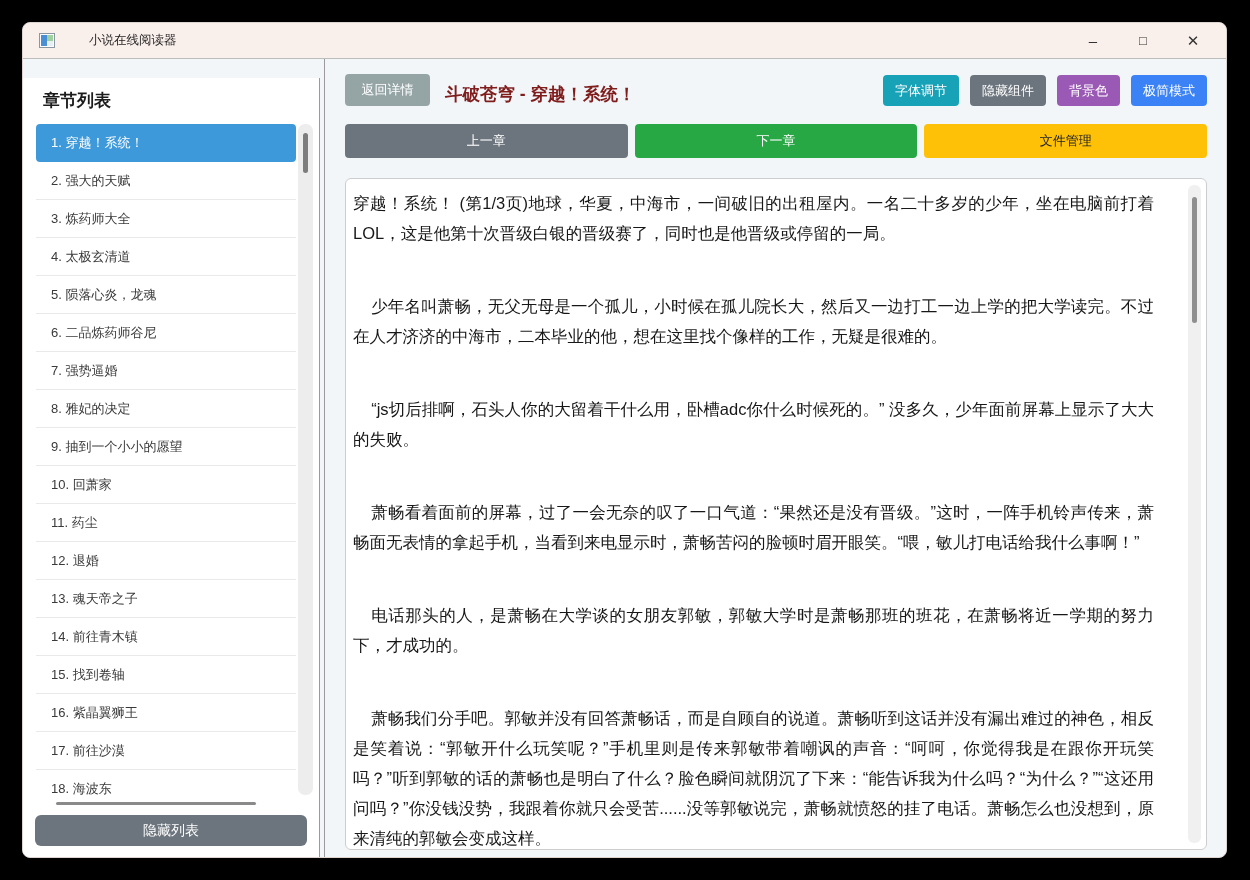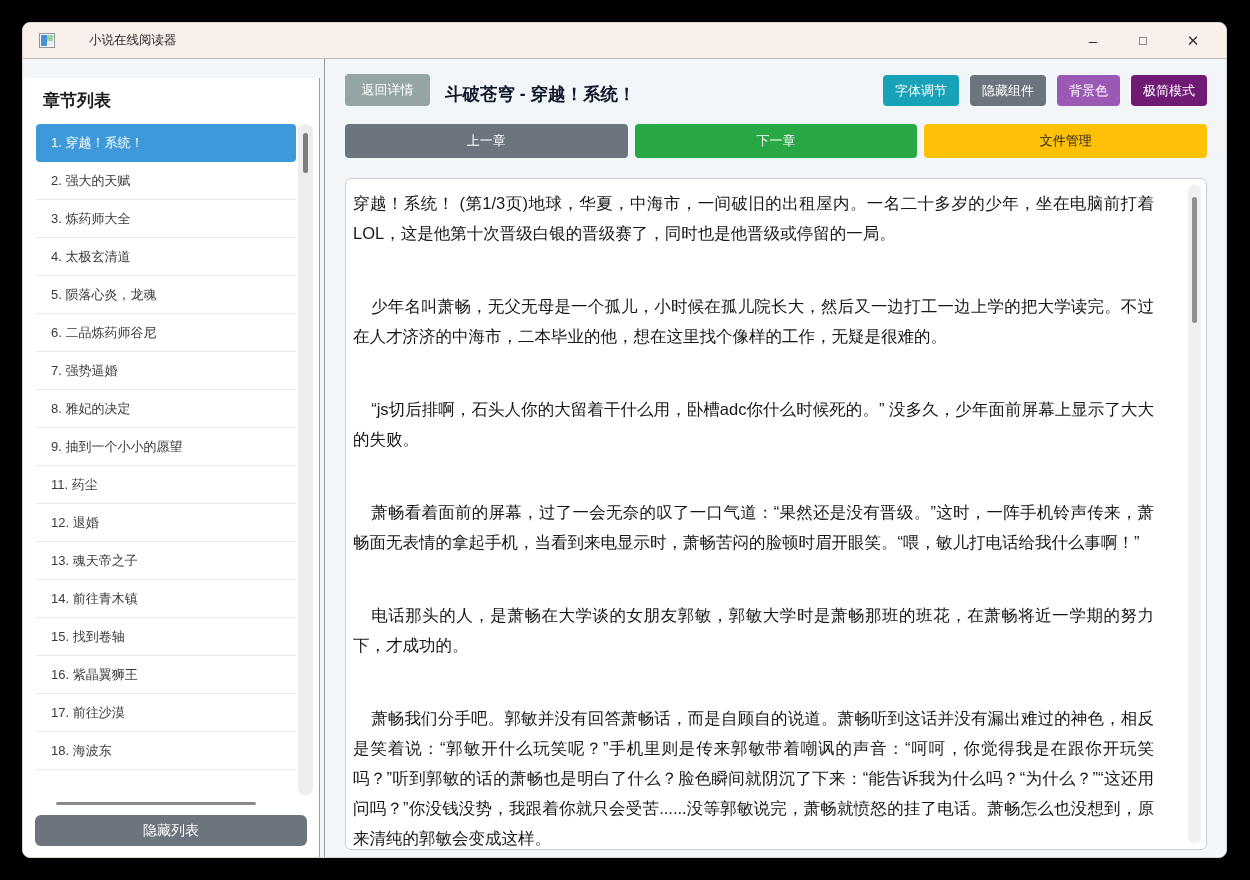--- a/index.html
+++ b/index.html
@@ -35,21 +35,21 @@
   .hscroll .thumb { position:absolute; left:20px; top:5px; width:200px; height:3px; background:#8a8a8a; border-radius:2px; }
   .hide-btn { margin:6px 12px 12px 12px; height:31px; background:#6c757d; color:#fff;
               border:none; border-radius:6px; font-size:14px; font-family:inherit; cursor:default; }
 
   
   .content { flex:1; border-left:1px solid #9a9a9a; margin-left:4px;
              padding:15px 19px 8px 20px; display:flex; flex-direction:column; }
   .content-header { display:flex; align-items:flex-end; height:32px; flex:0 0 auto; }
   .back-btn { width:85px; height:32px; background:#95a5a6; color:#fff; border:none; border-radius:4px;
               font-size:13px; font-family:inherit; cursor:default; }
-  .book-title { margin-left:15px; font-size:17.5px; font-weight:bold; color:#0f172a;margin-top:20px; }
+  .book-title { margin-left:15px; font-size:17.5px; font-weight:bold; color:#7f1d1d;margin-top:20px; }
   .tools { margin-left:auto; display:flex; gap:11px; }
   .tool-btn { height:31px; padding:0 12px; border:none; border-radius:4px; color:#fff;
               font-size:13px; font-family:inherit; cursor:default; }
   .nav-row { display:flex; gap:7px; margin-top:18px; flex:0 0 auto; }
   .nav-btn { flex:1; height:34px; border:none; border-radius:4px; color:#fff;
              font-size:13px; font-family:inherit; cursor:default; }
   .nav-btn.file { color:#212529; }
 
   .reader { margin-top:20px; flex:1; background:#fff; border:1px solid #cdcdcd; border-radius:6px;
             position:relative; overflow:hidden; padding:9px 52px 9px 7px; }
@@ -90,20 +90,21 @@
         <div class="chapter-list">
             <div class="chapter-item selected">1. 穿越！系统！</div>
             <div class="chapter-item">2. 强大的天赋</div>
             <div class="chapter-item">3. 炼药师大全</div>
             <div class="chapter-item">4. 太极玄清道</div>
             <div class="chapter-item">5. 陨落心炎，龙魂</div>
             <div class="chapter-item">6. 二品炼药师谷尼</div>
             <div class="chapter-item">7. 强势逼婚</div>
             <div class="chapter-item">8. 雅妃的决定</div>
             <div class="chapter-item">9. 抽到一个小小的愿望</div>
+            <div class="chapter-item">10. 回萧家</div>
             <div class="chapter-item">11. 药尘</div>
             <div class="chapter-item">12. 退婚</div>
             <div class="chapter-item">13. 魂天帝之子</div>
             <div class="chapter-item">14. 前往青木镇</div>
             <div class="chapter-item">15. 找到卷轴</div>
             <div class="chapter-item">16. 紫晶翼狮王</div>
             <div class="chapter-item">17. 前往沙漠</div>
             <div class="chapter-item">18. 海波东</div>
           </div>
         <div class="vscroll">
@@ -118,21 +119,21 @@
 
     <section class="content">
 
       <div class="content-header">
         <button class="back-btn" style="background: rgb(149, 165, 166);">返回详情</button>
         <h1 class="book-title">斗破苍穹 - 穿越！系统！</h1>
         <div class="tools">
             <button class="tool-btn" style="background: rgb(23, 162, 184);">字体调节</button>
             <button class="tool-btn" style="background: rgb(108, 117, 125);">隐藏组件</button>
             <button class="tool-btn" style="background: rgb(155, 89, 182);">背景色</button>
-            <button class="tool-btn" style="background: #701a75;">极简模式</button>
+            <button class="tool-btn" style="background: #3b82f6;">极简模式</button>
           </div>
       </div>
 
       <div class="nav-row">
         <button class="nav-btn prev" style="background: rgb(108, 117, 125);">上一章</button>
         <button class="nav-btn next" style="background: rgb(40, 167, 69);">下一章</button>
         <button class="nav-btn file" style="background: rgb(255, 193, 7);">文件管理</button>
       </div>
 
       <div class="reader">

